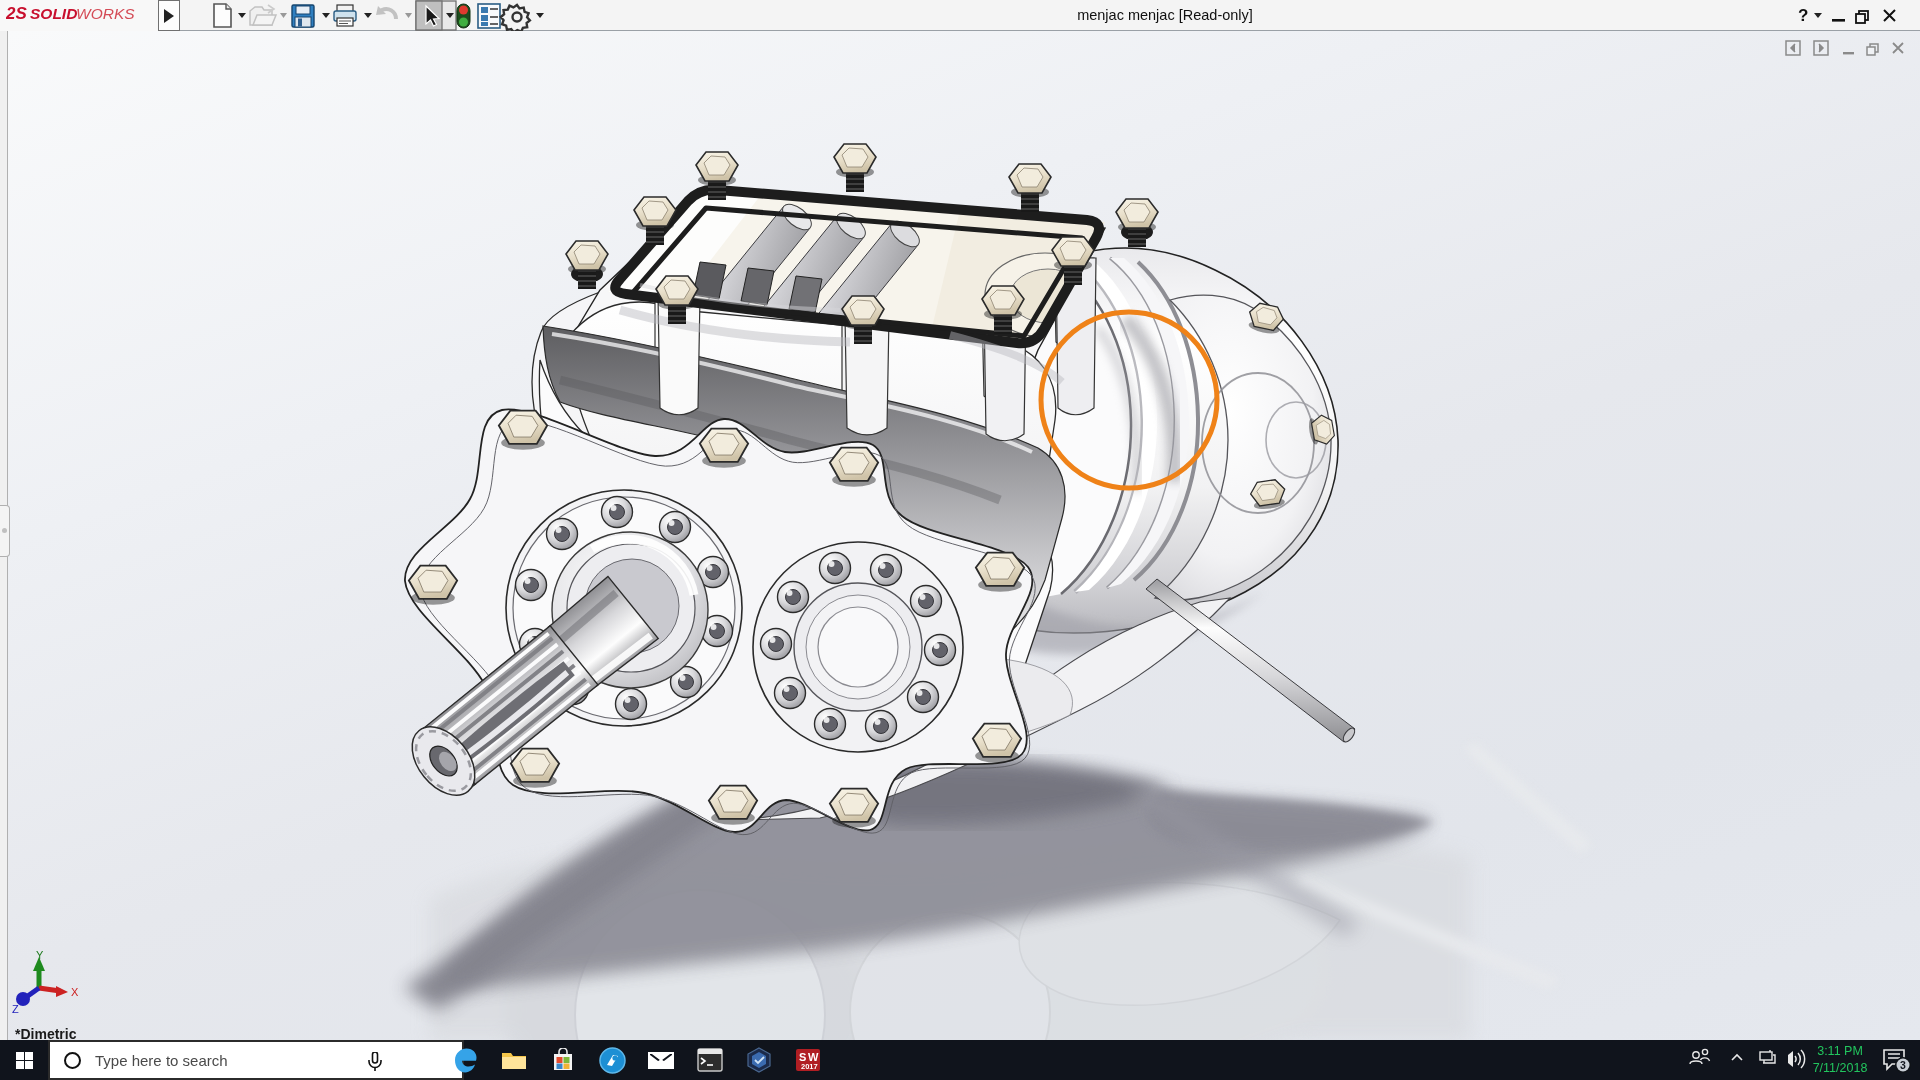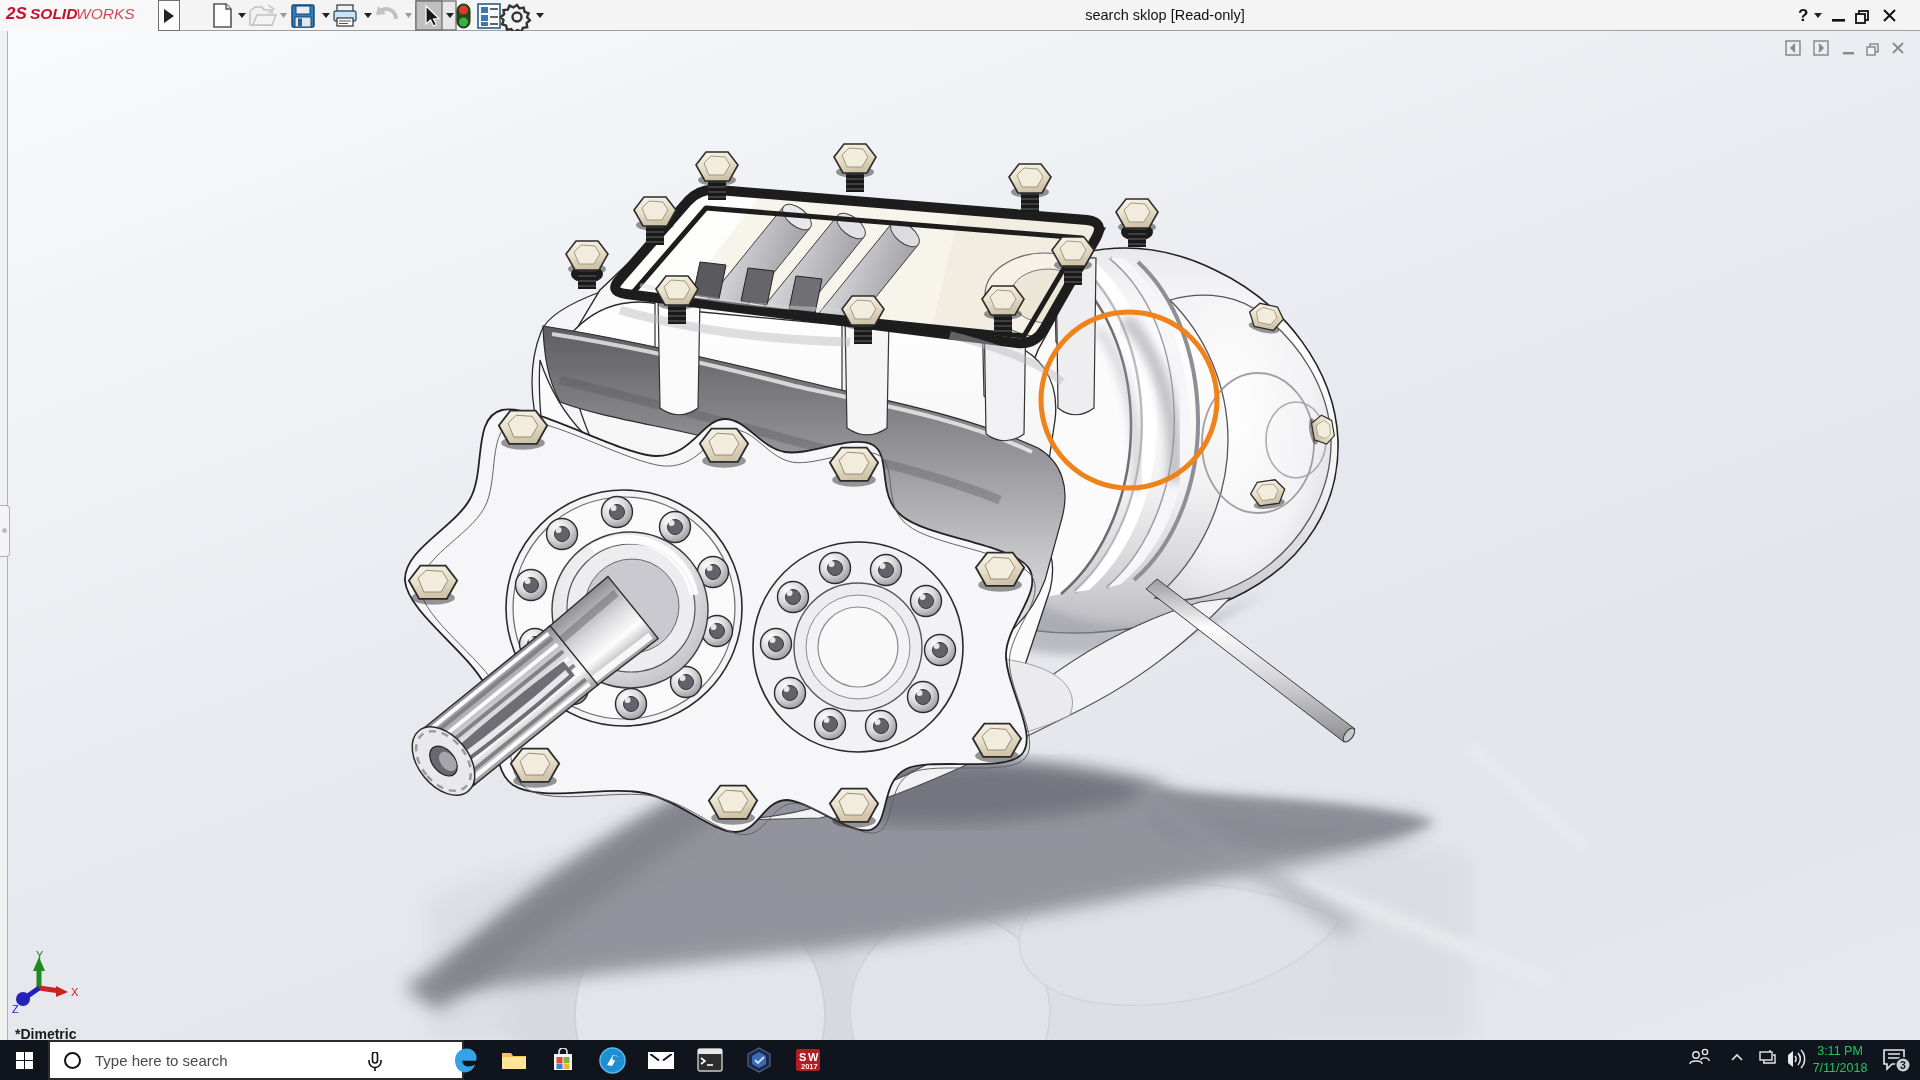--- a/index.html
+++ b/index.html
@@ -329,21 +329,21 @@
     <line x1="31" y1="43" x2="52" y2="46" stroke="#cc2222" stroke-width="5"></line>
     <polygon points="60,47 48,41 48,52" fill="#cc2222"></polygon>
     <text x="63" y="51" font-size="11" fill="#cc2222">X</text>
     <line x1="31" y1="43" x2="17" y2="53" stroke="#2222bb" stroke-width="5"></line>
     <circle cx="15" cy="54" r="7" fill="#2222bb"></circle>
     <text x="4" y="68" font-size="11" fill="#2222bb">Z</text>
   </svg>
   <div id="dimetric">*Dimetric</div>
 
   <div id="toolbar">
-    <div id="title">search sklop [Read-only]</div>
+    <div id="title">menjac menjac [Read-only]</div>
     <div id="logo">
       <svg width="150" height="26" viewBox="0 0 150 26" style="margin-left:6px">
         <text x="0" y="19" font-size="17" font-weight="bold" font-style="italic" fill="#c8102e" font-family="Liberation Sans">2S</text>
         <text x="24" y="19" font-size="15.5" font-weight="bold" font-style="italic" fill="#c8102e" font-family="Liberation Sans">SOLID</text>
         <text x="70" y="19" font-size="15.5" font-style="italic" fill="#d44b56" font-family="Liberation Sans">WORKS</text>
       </svg>
     </div>
     <div id="flyout">
         <span style="width:0;height:0;border-top:7px solid transparent;border-bottom:7px solid transparent;border-left:10px solid #222;"></span>
       </div>

